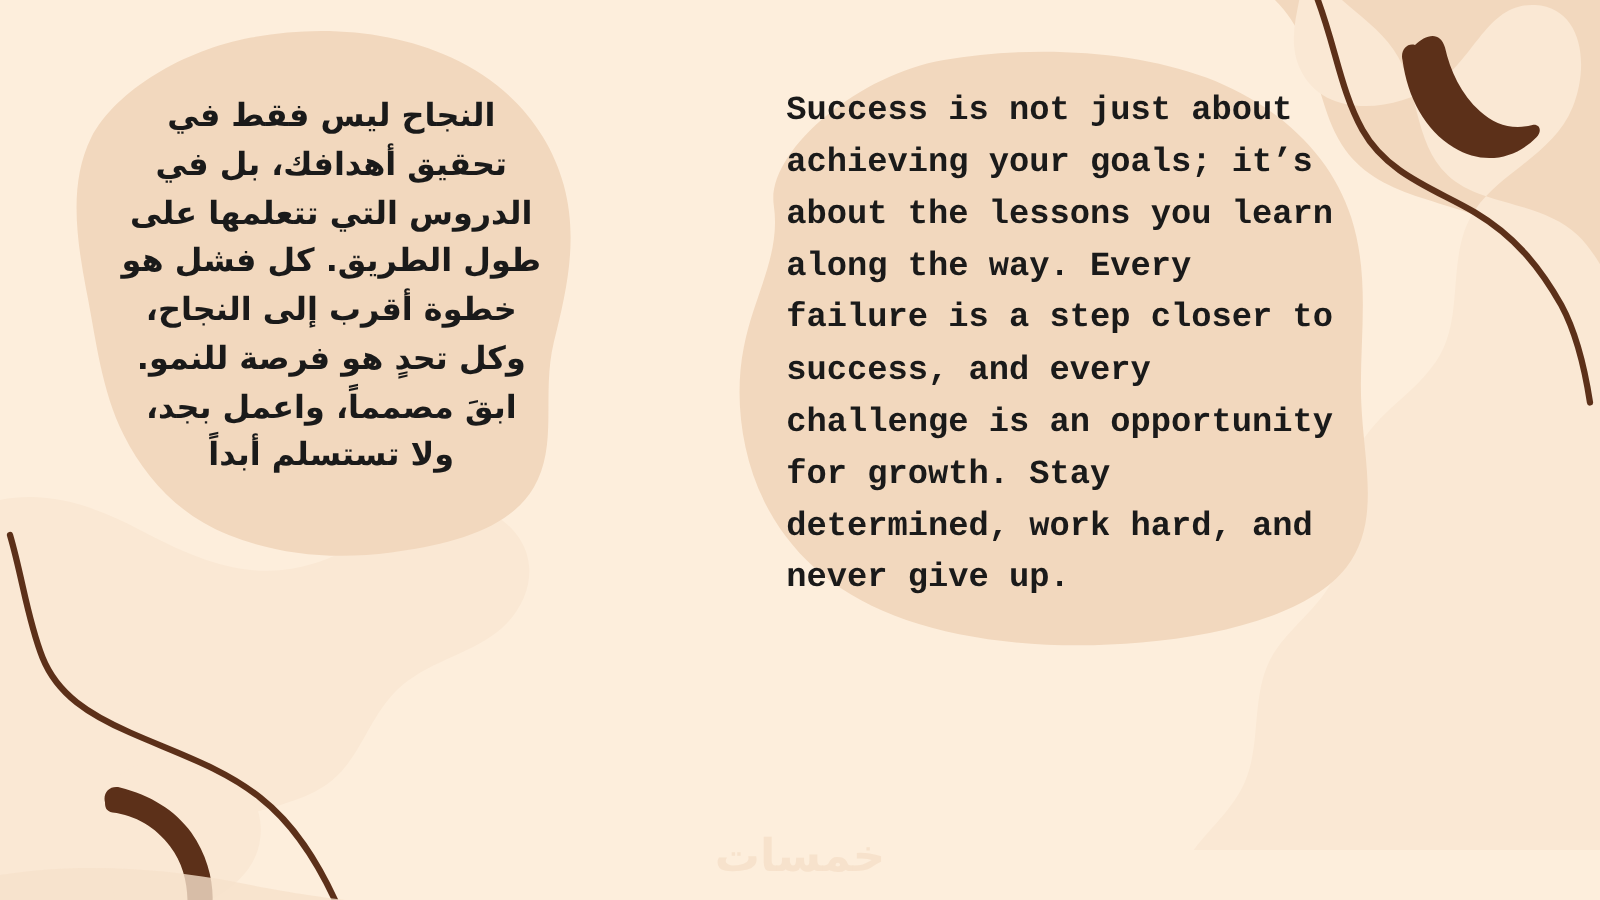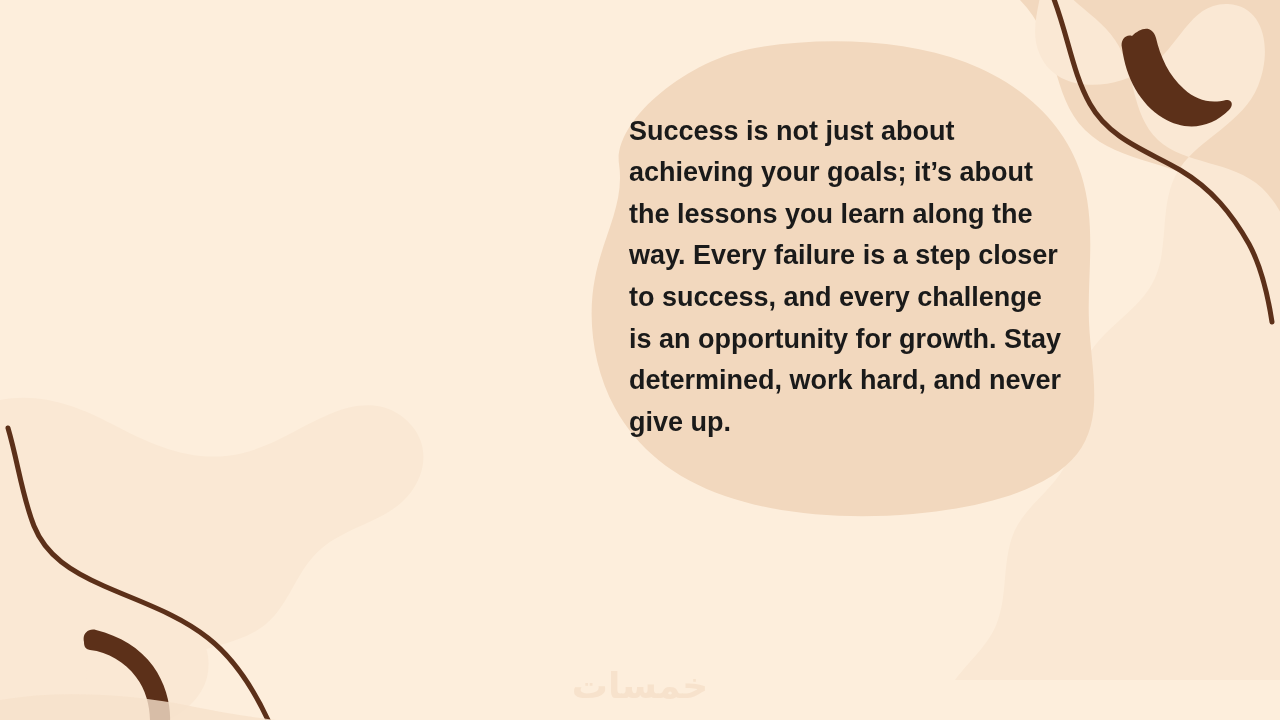--- a/index.html
+++ b/index.html
@@ -75,21 +75,21 @@
   
   .panel-en {
     left: 565px;
     top: 40px;
     width: 560px;
     height: 480px;
   }
   .panel-en .panel-text {
     direction: ltr;
     text-align: left;
-    font-family: Liberation Sans, sans-serif;
+    font-family: Liberation Mono, monospace;
     font-weight: 700;
     font-size: 27px;
     line-height: 1.54;
     width: 440px;
     margin-left: 8px;
     margin-top: -6px;
   }
 
   
   .watermark {
@@ -165,20 +165,30 @@
              C85,649 84,646 84,642 Z"></path>
 
     <path fill="none" stroke="#5C3019" stroke-width="5" stroke-linecap="round" d="M8,428 C18,462 22,496 34,526
              C46,556 72,572 104,586
              C140,602 178,614 208,638
              C236,660 254,690 268,720"></path>
 
     <path fill="#F6E1CB" opacity="0.8" d="M0,700 C60,690 130,694 190,706 C230,714 258,718 276,720 L0,720 Z"></path>
   </svg>
 
+  <div class="panel panel-ar">
+    <svg class="panel-blob" viewBox="0 0 420 430" preserveAspectRatio="none">
+      <path fill="#F2D8BE" d="M146,12 C200,2 258,6 306,28 C352,49 384,86 396,130
+               C408,174 398,216 388,256 C378,298 392,338 372,372
+               C352,406 304,418 258,424 C212,430 168,426 128,410
+               C90,395 62,366 44,330 C26,294 22,254 14,214
+               C6,172 0,128 18,92 C38,54 92,22 146,12 Z"></path>
+    </svg>
+    <div class="panel-text">النجاح ليس فقط في تحقيق أهدافك، بل في الدروس التي تتعلمها على طول الطريق. كل فشل هو خطوة أقرب إلى النجاح، وكل تحدٍ هو فرصة للنمو. ابقَ مصمماً، واعمل بجد، ولا تستسلم أبداً</div>
+  </div>
 
   <div class="panel panel-en">
     <svg class="panel-blob" viewBox="0 0 560 480" preserveAspectRatio="none">
       <path fill="#F2D8BE" d="M190,8 C260,-4 340,0 400,22 C458,44 500,84 516,134
                C532,184 522,234 524,282 C526,330 540,378 512,414
                C484,450 416,468 348,474 C280,480 212,474 160,456
                C108,438 72,408 50,368 C28,328 22,278 30,238
                C38,196 60,164 54,124 C48,82 120,20 190,8 Z"></path>
     </svg>
     <div class="panel-text">Success is not just about achieving your goals; it’s about the lessons you learn along the way. Every failure is a step closer to success, and every challenge is an opportunity for growth. Stay determined, work hard, and never give up.</div>

